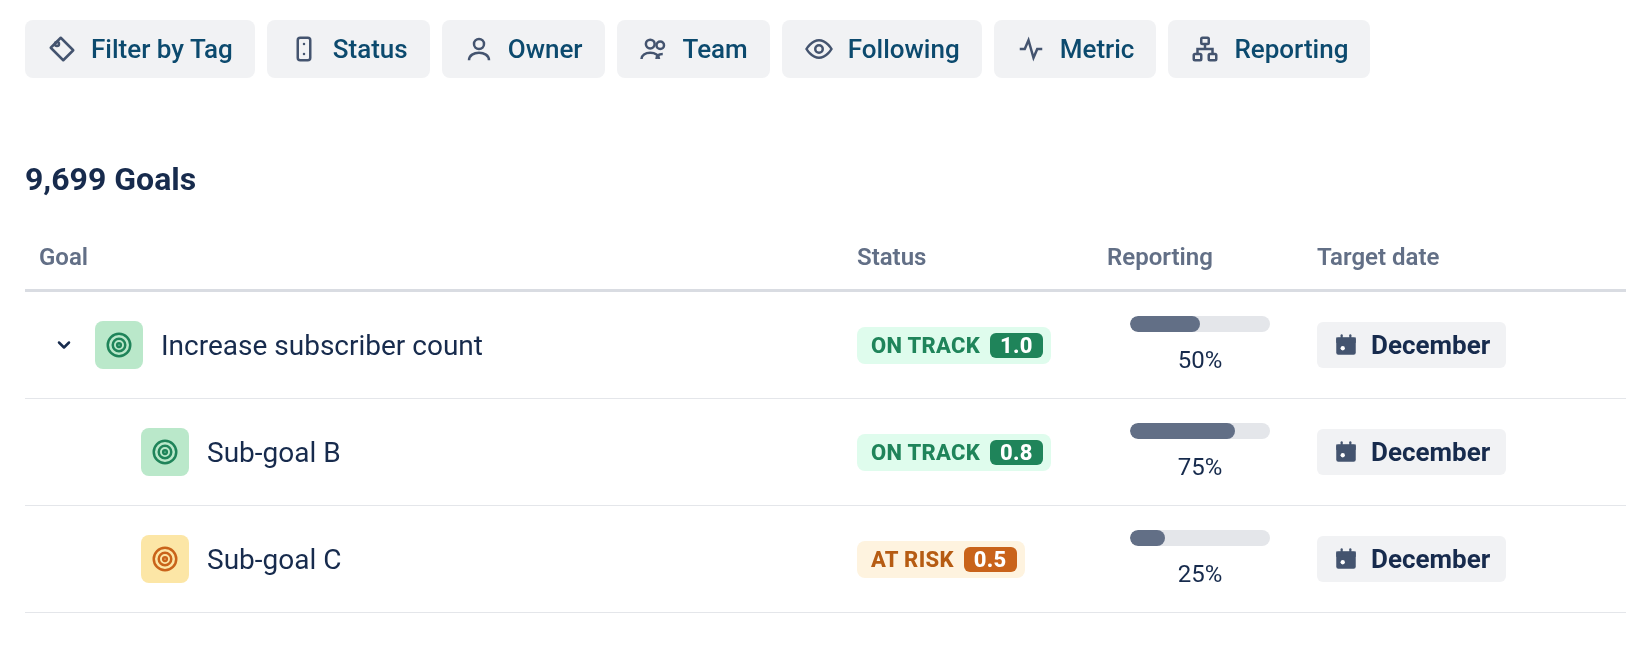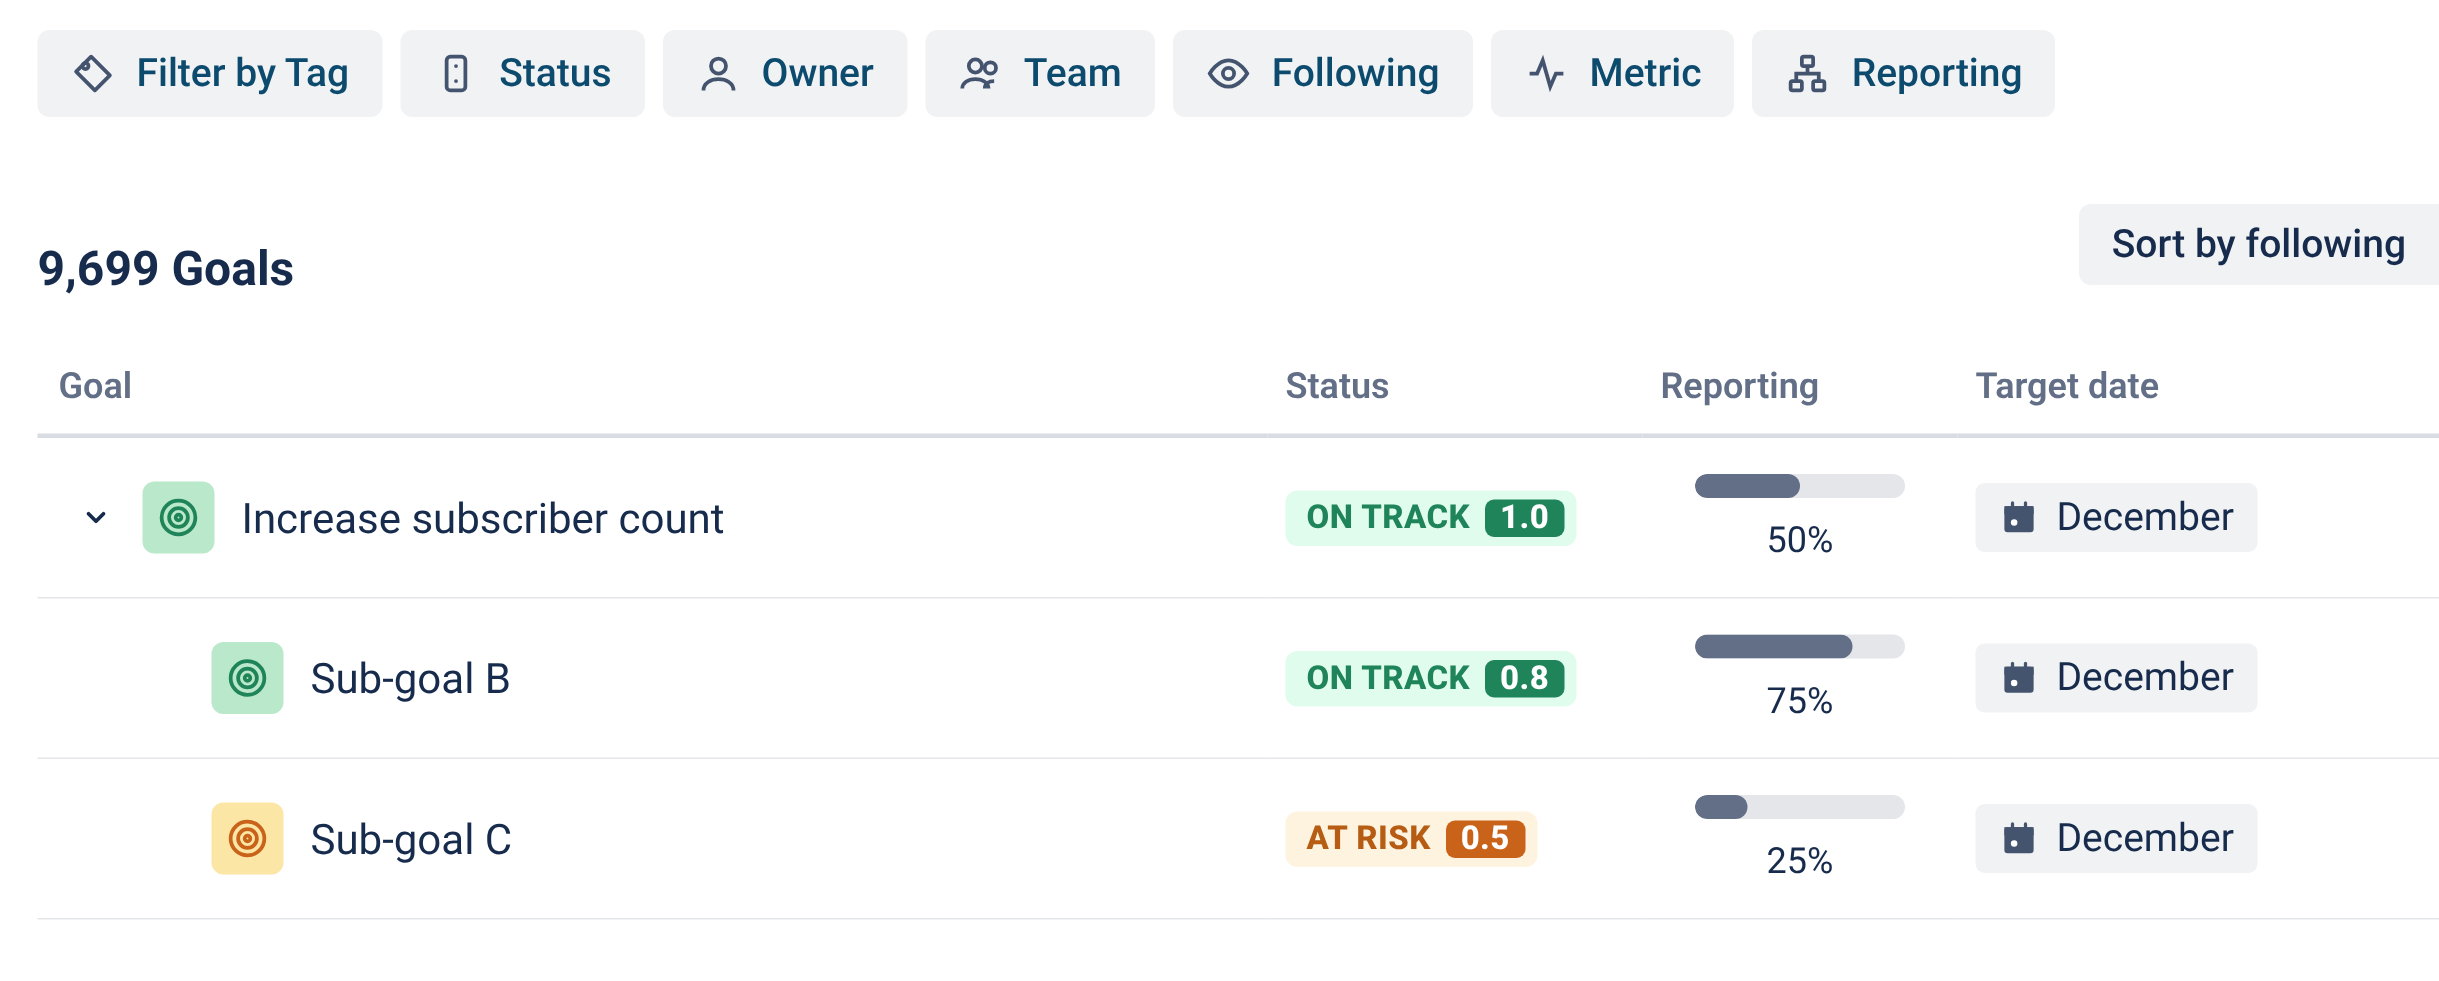--- a/index.html
+++ b/index.html
@@ -152,21 +152,21 @@
   }
   .progress-pct { font-size: 24px; color: #172B4D; }
   .date-chip {
     display: inline-flex;
     align-items: center;
     gap: 12px;
     background: #F1F2F4;
     padding: 8px 16px;
     border-radius: 6px;
     font-size: 26px;
-    font-weight: 400;
+    font-weight: 700;
     color: #172B4D;
   }
   .date-chip svg { width: 26px; height: 26px; fill: #44546F; }
   th.col-goal { width: 820px; }
   th.col-status { width: 250px; }
   th.col-progress { width: 210px; }
 </style>
 </head>
 <body>
 
@@ -221,21 +221,20 @@
         <rect x="3" y="16" width="6" height="5" rx="1"></rect>
         <rect x="15" y="16" width="6" height="5" rx="1"></rect>
         <path d="M12 8v4M12 12H6v4M12 12h6v4"></path>
       </svg>
     <span>Reporting</span>
   </div>
 </div>
 
 <div class="header-row">
   <div class="goals-count">9,699 Goals</div>
-  <div class="sort-btn"><span>Sort by following</span></div>
 </div>
 
 <table>
   <thead>
     <tr>
       <th class="col-goal">Goal</th>
       <th class="col-status">Status</th>
       <th class="col-progress">Reporting</th>
       <th>Target date</th>
     </tr>

